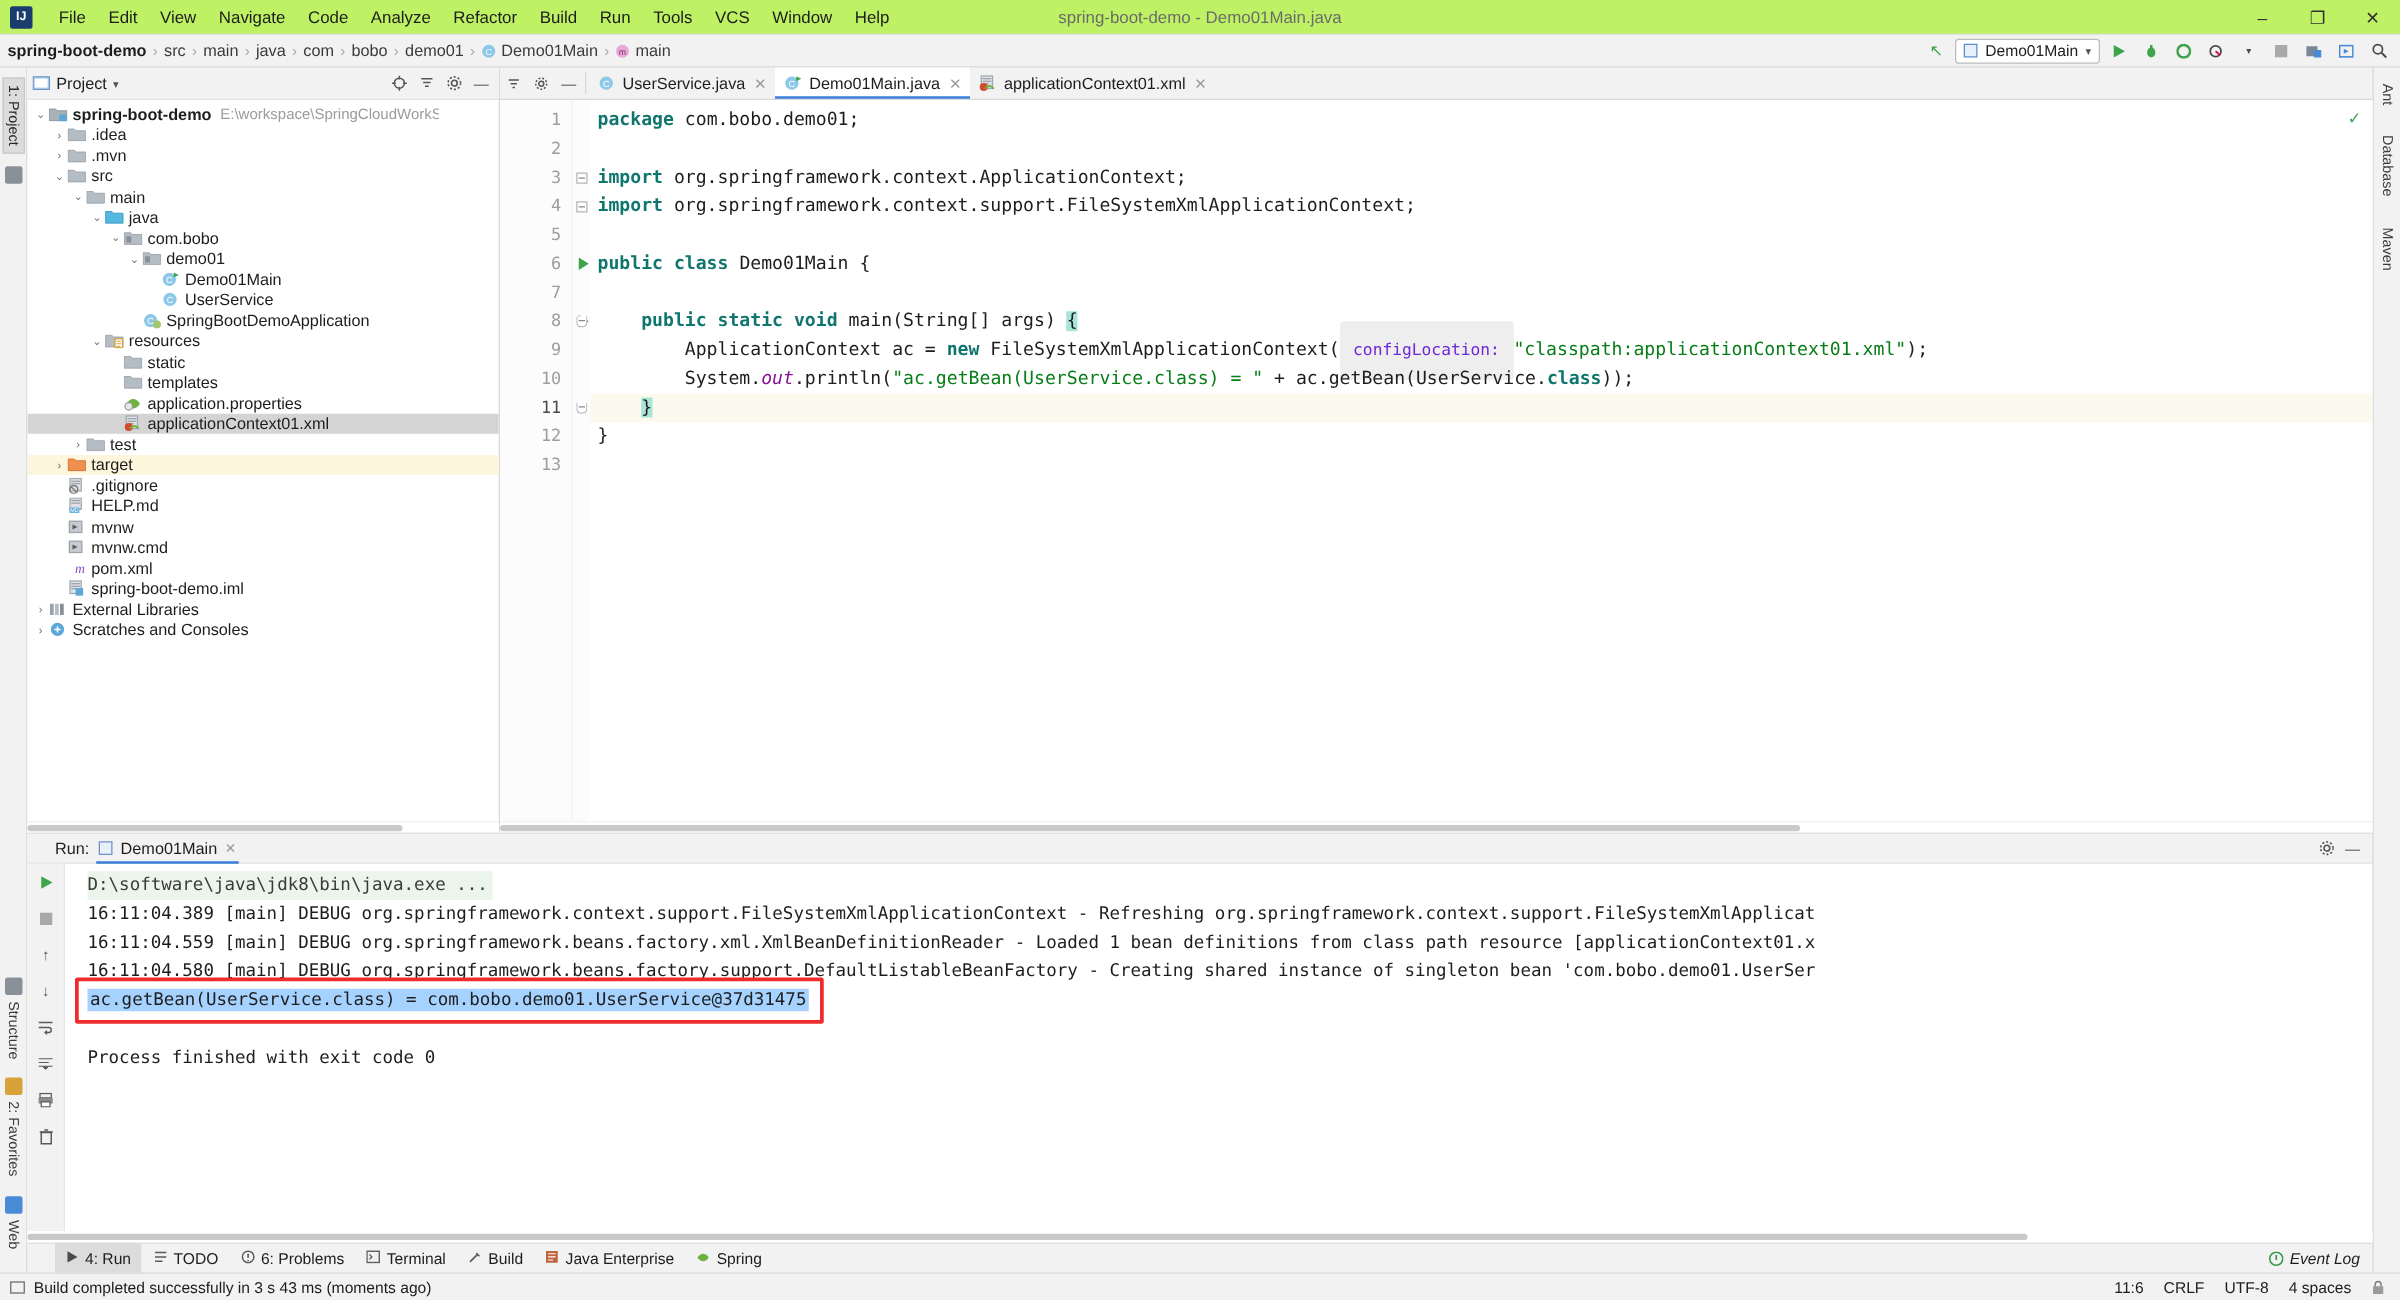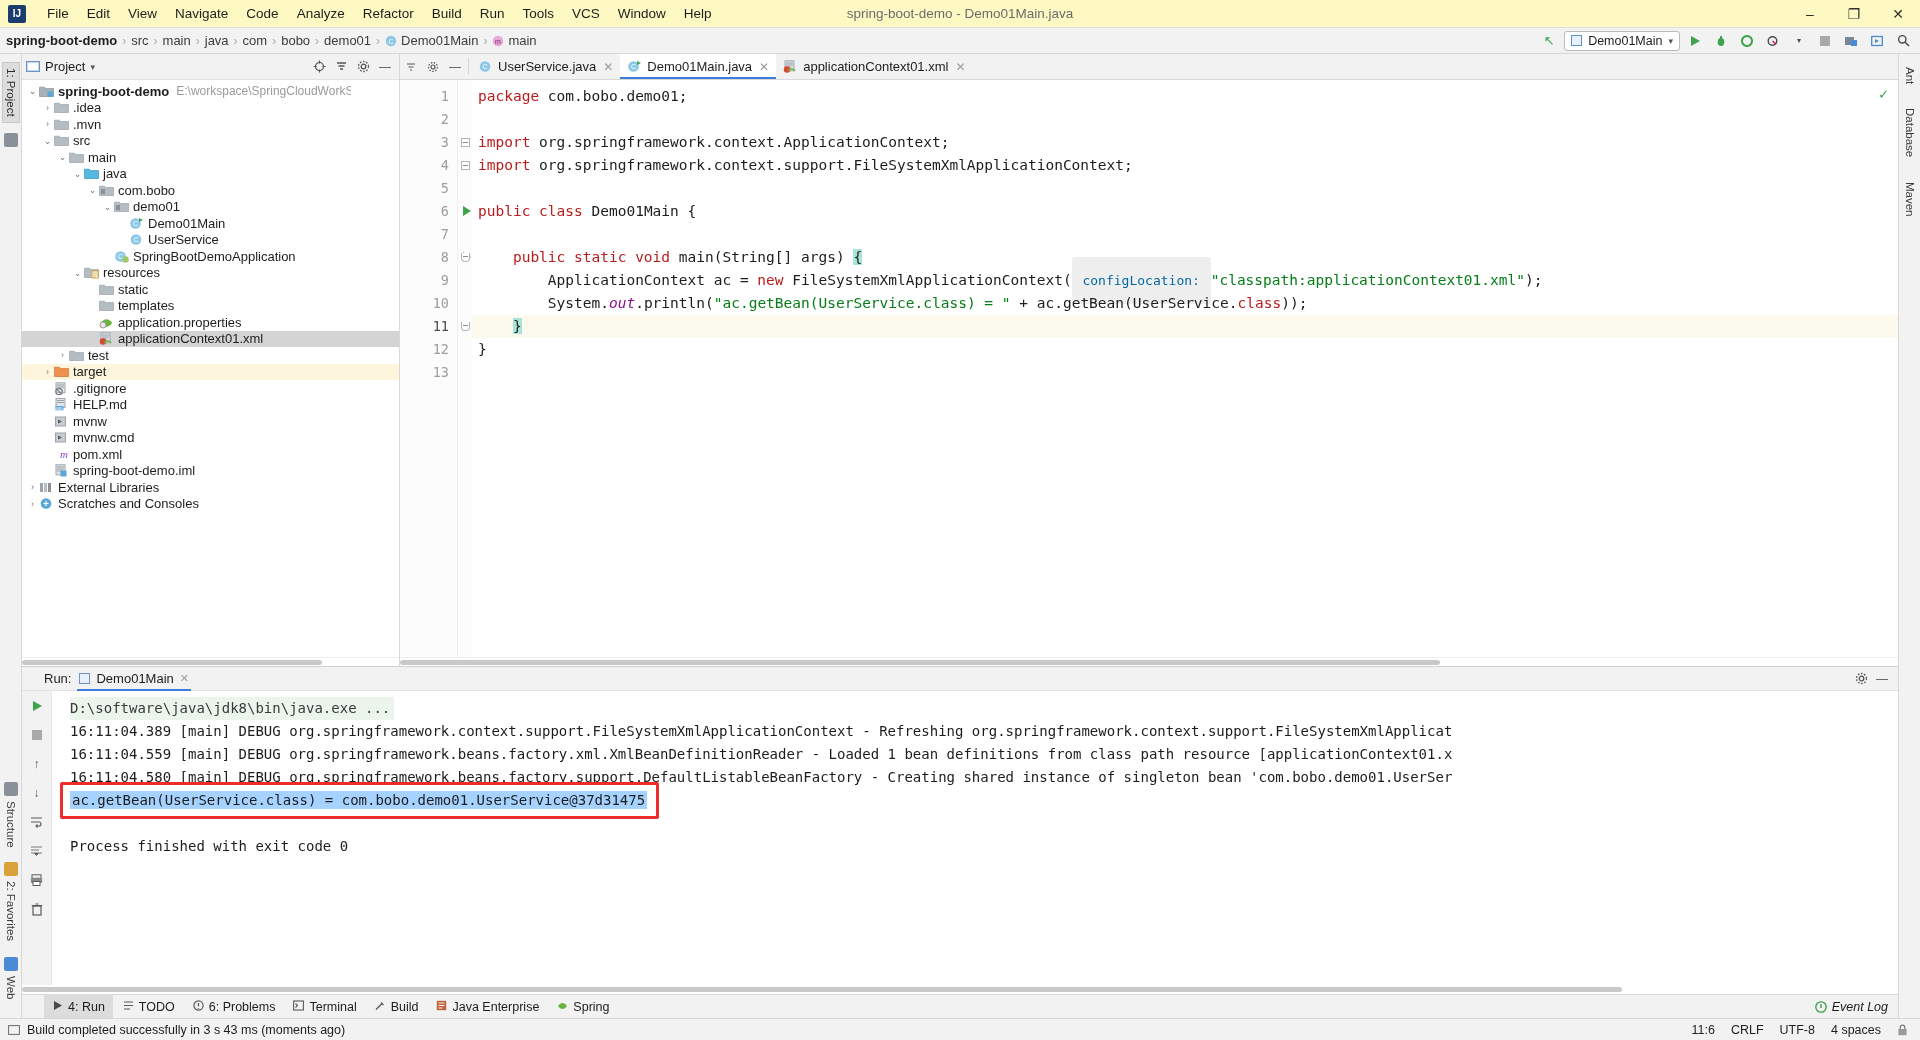--- a/index.html
+++ b/index.html
@@ -4,21 +4,21 @@
 <style>
   * { box-sizing: border-box; margin:0; padding:0; }
   html,body {
     width:1920px; height:1040px; overflow:hidden;
     font-family:"Liberation Sans", sans-serif;
     font-size:13px; color:#1d1d1d; background:#f2f2f2;
   }
   .app { display:flex; flex-direction:column; width:1920px; height:1040px; }
 
   
-  .menubar { height:28px; display:flex; align-items:center; background:#fef9c3;
+  .menubar { height:28px; display:flex; align-items:center; background:#bef264;
              border-bottom:1px solid #e0e0e0; padding-left:8px; position:relative; }
   .logo { width:18px; height:18px; background:#1a3d6d; color:#fff; font-size:10px;
           font-weight:bold; display:flex; align-items:center; justify-content:center;
           border-radius:2px; margin-right:12px; }
   .menu-item { padding:3px 9px; font-size:13.5px; color:#1d1d1d; cursor:default; }
   .win-title { position:absolute; left:0; right:0; text-align:center;
                font-size:13.5px; color:#6b6b6b; pointer-events:none; }
   .win-btns { margin-left:auto; display:flex; align-items:center; z-index:2; }
   .win-btn { width:44px; height:28px; display:flex; align-items:center;
              justify-content:center; font-size:14px; color:#303030; }
@@ -104,24 +104,24 @@
   .foldcol { width:14px; background:#fcfcfc; flex:none; padding-top:5px; }
   .fold { height:23px; display:flex; align-items:center; justify-content:center; }
   .fold i { width:9px; height:9px; border:1px solid #b4b4b4; background:#fff;
             display:block; position:relative; }
   .fold i::after { content:""; position:absolute; left:1px; right:1px; top:3px;
                    height:1px; background:#8a8a8a; }
   .fold.arc i { border-radius:0 0 4px 4px; border-top:none; }
   .code { flex:1; padding-top:5px; overflow:hidden; white-space:pre; min-width:0; }
   .cl { height:23px; line-height:23px; padding-left:6px; }
   .cl.cur { background:#fcfaef; }
-  .kw { color:#b91c1c; font-weight:normal; }
+  .kw { color:#0f766e; font-weight:bold; }
   .str { color:#067d17; }
   .fld { color:#871094; font-style:italic;text-align:center; }
-  .hint { color:#0369a1; background:#eeeeee; border-radius:3px; padding:16px 3px;
+  .hint { color:#6d28d9; background:#eeeeee; border-radius:3px; padding:16px 3px;
           font-size:13px; font-style:normal; }
   .brmatch { background:#a8e5d8; }
   .check { position:absolute; right:10px; top:5px; color:#3ea34a; font-size:15px; }
   .ed-hscroll { height:9px; background:#fff; position:relative; border-top:1px solid #efefef; }
   .ed-hscroll i { position:absolute; left:0; top:2px; height:5px; width:1040px;
                   background:#c9c9c9; border-radius:3px; }
 
   
   .runpanel { height:328px; display:flex; flex-direction:column; background:#fff;
               border-top:1px solid #d0d0d0; }

